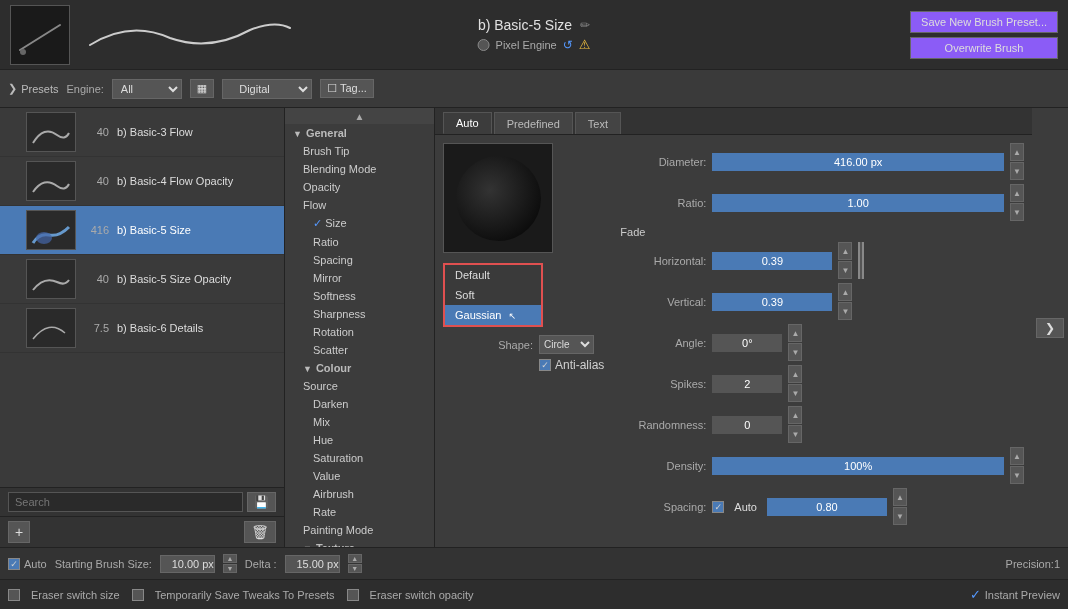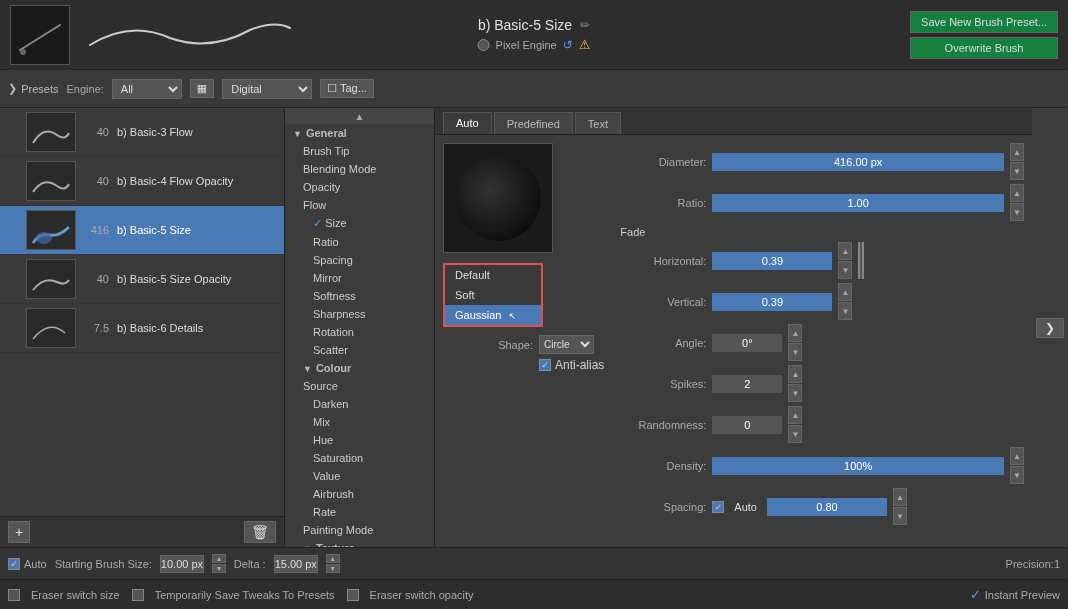--- a/index.html
+++ b/index.html
@@ -74,21 +74,21 @@
       color: #f0c040;
       font-size: 13px;
     }
     .top-right-buttons {
       margin-left: auto;
       display: flex;
       flex-direction: column;
       gap: 4px;
     }
     .top-btn {
-      background: #15803d;
+      background: #8b5cf6;
       color: #ddd;
       border: 1px solid #666;
       padding: 4px 10px;
       font-size: 11px;
       cursor: pointer;
       white-space: nowrap;
     }
 
     
     .second-bar {
@@ -122,21 +122,21 @@
       border: 1px solid #666;
       color: #ddd;
       padding: 2px 6px;
       cursor: pointer;
       font-size: 11px;
     }
     .brush-type-select {
       background: #555;
       color: #ddd;
       border: 1px solid #666;
-      padding: 2px 4px;
+      padding: 2px 12px;
       font-size: 11px;
       width: 90px;
     }
     .tag-btn {
       background: #555;
       border: 1px solid #666;
       color: #ddd;
       padding: 2px 6px;
       cursor: pointer;
       font-size: 11px;
@@ -459,21 +459,21 @@
       align-items: center;
       gap: 4px;
     }
     .bottom-label { color: #aaa; font-size: 11px; }
     .bottom-input {
       background: #555;
       border: 1px solid #666;
       color: #ddd;
       padding: 2px 0;
       font-size: 11px;
-      width: 44px;
+      width: 55px;
       text-align: right;
     }
     .bottom-spinner { display: flex; flex-direction: column; gap: 1px; }
     .bottom-spin-btn {
       background: #555;
       border: 1px solid #666;
       color: #aaa;
       width: 14px;
       height: 9px;
       cursor: pointer;
@@ -624,20 +624,24 @@
       <div class="brush-item">
         <div class="brush-thumb">
           <svg width="44" height="34" viewBox="0 0 44 34">
             <path d="M4,28 Q20,8 36,22" stroke="#aaa" stroke-width="1.5" fill="none"></path>
           </svg>
         </div>
         <span class="brush-size">7.5</span>
         <span class="brush-item-name">b) Basic-6 Details</span>
       </div>
 
+    </div>
+    <div class="left-bottom">
+      <input type="text" class="search-input" placeholder="Search" style="">
+      <button class="icon-btn">💾</button>
     </div>
 
     <div style="display:flex;justify-content:space-between;padding:4px 8px;background:#333;border-top:1px solid #222;">
       <button class="icon-btn" style="font-size:14px;">+</button>
       <button class="icon-btn" style="font-size:14px;">🗑</button>
     </div>
   </div>
 
   <div class="center-panel">
     <button class="scroll-up-btn">▲</button>

